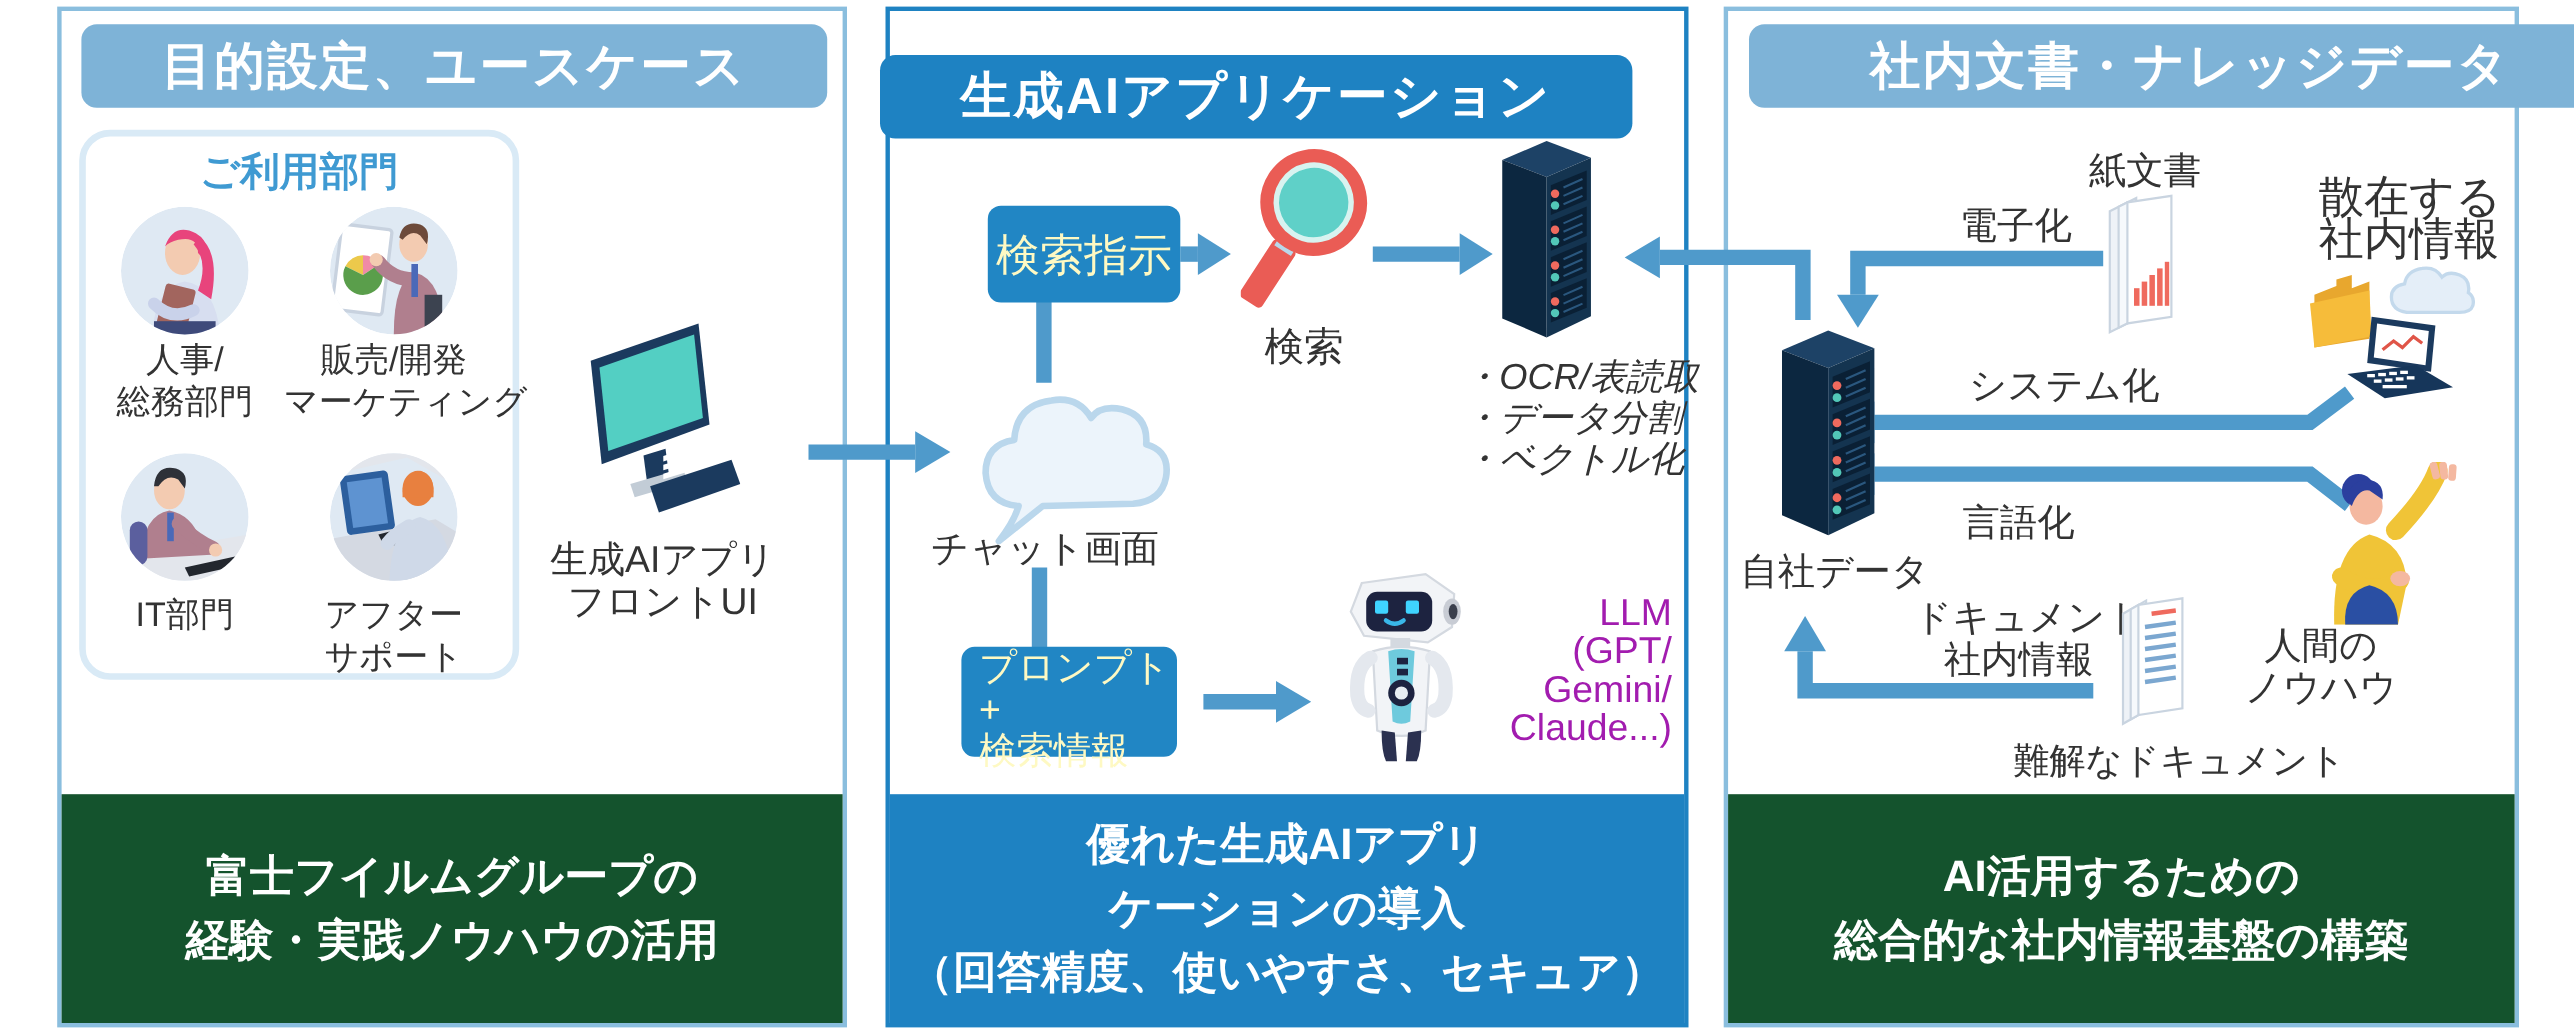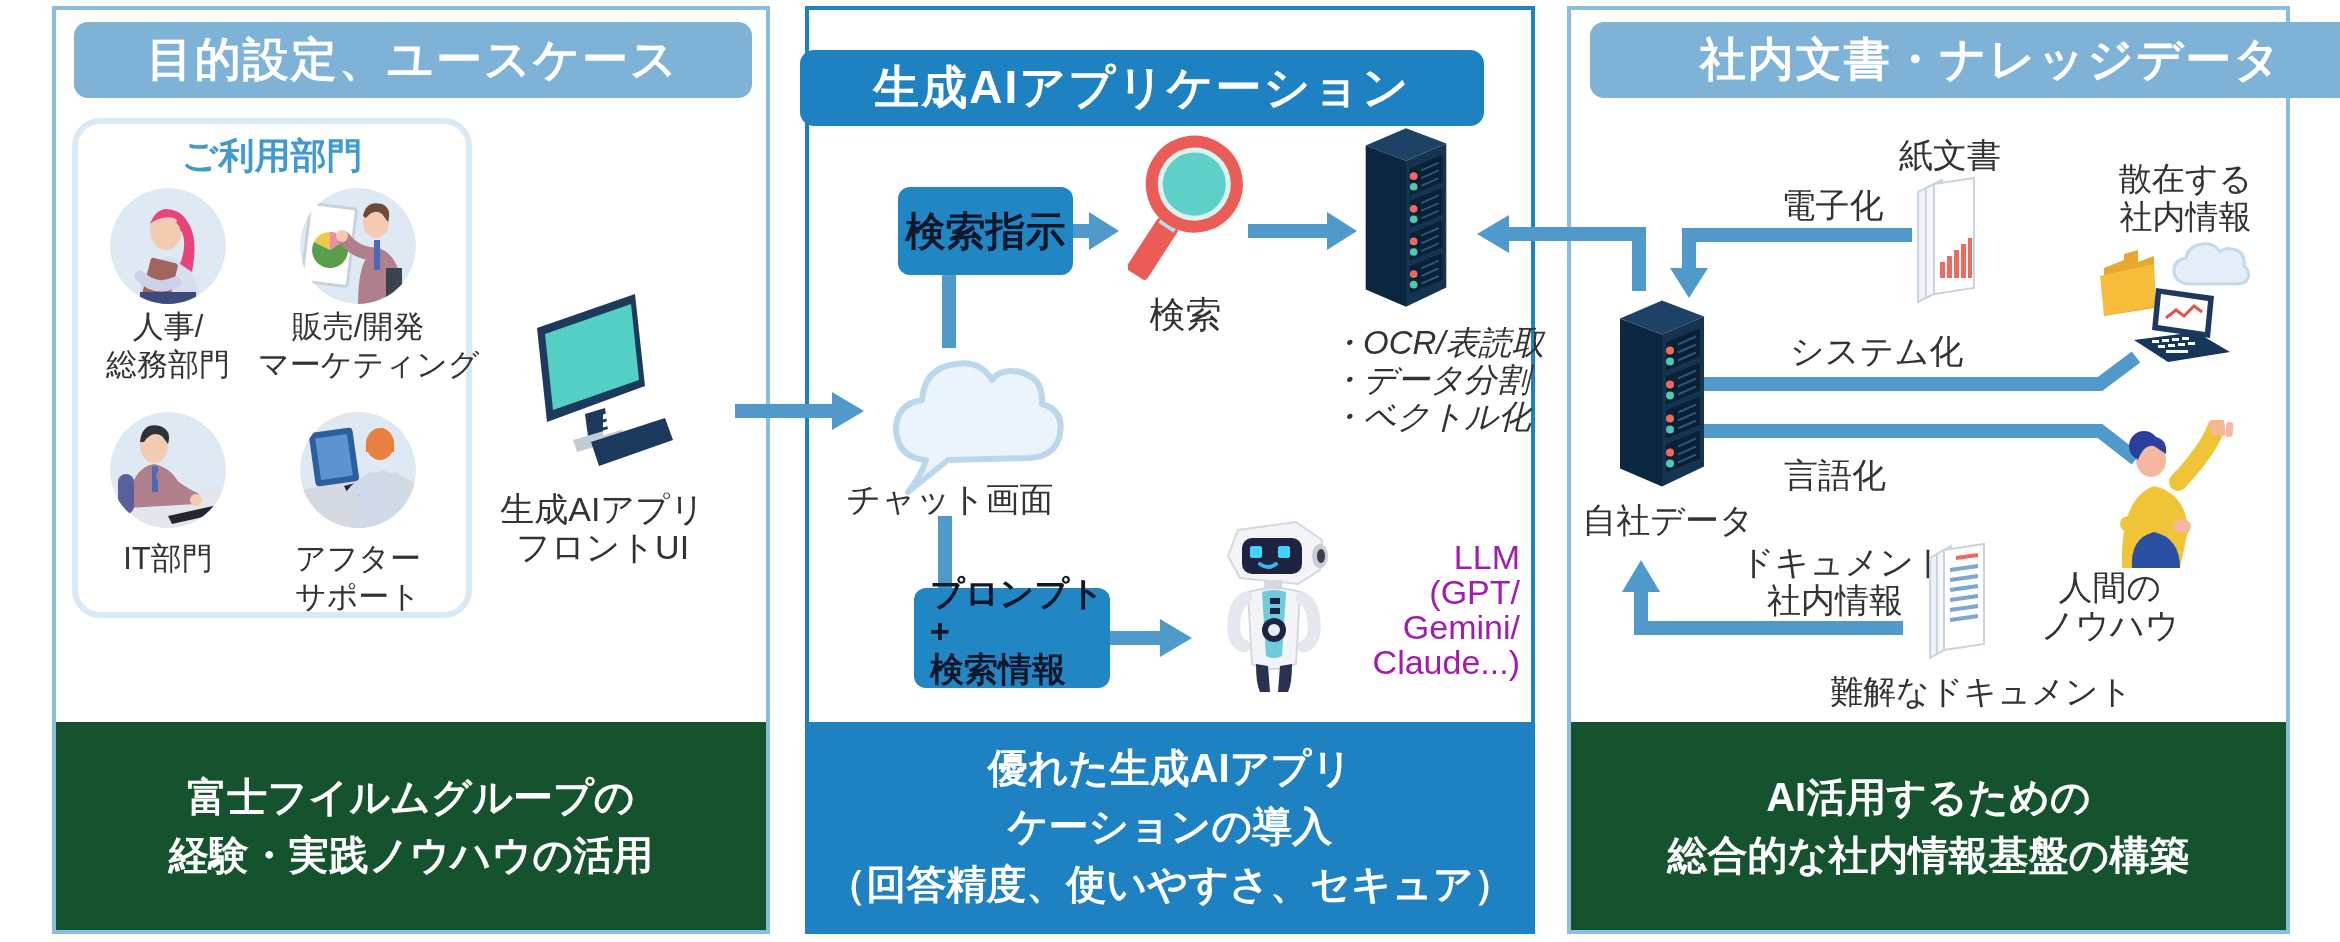--- a/index.html
+++ b/index.html
@@ -23,21 +23,21 @@
   .lbl{position:absolute;color:#333;font-size:34px;line-height:38px;text-align:center;white-space:nowrap;}
   .lbl div{white-space:nowrap;}
 
   .usage-box{position:absolute;left:72px;top:118px;width:400px;height:500px;background:#fff;border:6px solid #d9eaf6;border-radius:28px;box-sizing:border-box;}
   .usage-title{position:absolute;left:72px;top:132px;width:400px;text-align:center;color:#3f9ad2;font-size:36px;font-weight:bold;}
 
   .avatar{position:absolute;width:116px;height:116px;}
 
   .bluebox{position:absolute;background:#2186c4;border-radius:12px;color:#fff;box-sizing:border-box;}
   .bluebox.center{display:flex;align-items:center;justify-content:center;}
-  .bluebox span{color:#0f172a;font-weight:bold;}
+  .bluebox span{color:#fef9c3;}
 
   .bullets{position:absolute;left:1330px;top:324px;font-size:33px;color:#333;line-height:37px;text-align:left;font-style:italic;}
   .llm{position:absolute;left:1330px;top:540px;width:190px;text-align:right;font-size:34px;color:#a21caf;line-height:35px;}
 
   svg{display:block;}
   #arrow-overlay{position:absolute;left:0;top:0;z-index:4;pointer-events:none;}
   .content{z-index:6;}
   .panel{z-index:1;}
   .abs{position:absolute;}
 </style>
@@ -287,21 +287,21 @@
     <div>・ベクトル化</div>
   </div>
 
   <div class="abs content" style="left:888px;top:340px;">
     <svg width="180" height="155" viewBox="0 0 180 155">
       <path d="M38,120 Q10,118 8,90 Q8,64 34,60 Q36,28 68,24 Q92,20 104,40 Q112,28 132,32 Q156,38 154,64 Q176,70 172,94 Q168,116 142,118 L60,120 L20,152 Q34,134 38,120 Z" fill="#ecf4fb" stroke="#bad7ec" stroke-width="6" stroke-linejoin="round"></path>
     </svg>
   </div>
   <div class="lbl content" style="left:830px;top:480px;width:240px;">チャット画面</div>
 
-  <div class="bluebox content" style="left:914px;top:588px;width:196px;height:100px;display:flex;flex-direction:column;justify-content:flex-end;padding-left:16px;">
+  <div class="bluebox content" style="left:874px;top:588px;width:196px;height:100px;display:flex;flex-direction:column;justify-content:flex-start;padding-left:16px;">
     <span style="font-size:34px;line-height:38px;">プロンプト+</span>
     <span style="font-size:34px;line-height:38px;">検索情報</span>
   </div>
 
   <div class="abs content" style="left:1210px;top:514px;">
     <svg width="130" height="184" viewBox="0 0 130 184">
       <polygon points="28,16 86,8 112,26 110,56 88,70 30,64 18,42" fill="#f2f4f7" stroke="#d4d9e0" stroke-width="2"></polygon>
       <rect x="32" y="24" width="60" height="36" rx="10" fill="#1d2340"></rect>
       <rect x="40" y="32" width="12" height="12" rx="2" fill="#3fd4ff"></rect>
       <rect x="68" y="32" width="12" height="12" rx="2" fill="#3fd4ff"></rect>
@@ -340,21 +340,21 @@
       <g fill="#ef6a5e">
         <rect x="28" y="86" width="5" height="16"></rect>
         <rect x="35" y="80" width="5" height="22"></rect>
         <rect x="42" y="74" width="5" height="28"></rect>
         <rect x="49" y="68" width="5" height="34"></rect>
         <rect x="56" y="62" width="4" height="40"></rect>
       </g>
     </svg>
   </div>
 
-  <div class="lbl content" style="left:2108px;top:160px;width:155px;font-size:33px;">
+  <div class="lbl content" style="left:2108px;top:160px;width:155px;font-size:41px;">
     <div>散在する</div>
     <div>社内情報</div>
   </div>
 
   <div class="abs content" style="left:2098px;top:250px;">
     <svg width="60" height="70" viewBox="0 0 60 70">
       <polygon points="6,18 26,10 26,4 40,0 40,12 56,6 56,58 6,66" fill="#e8a72e"></polygon>
       <polygon points="2,26 56,14 58,56 6,66" fill="#f6bc3a"></polygon>
     </svg>
   </div>

